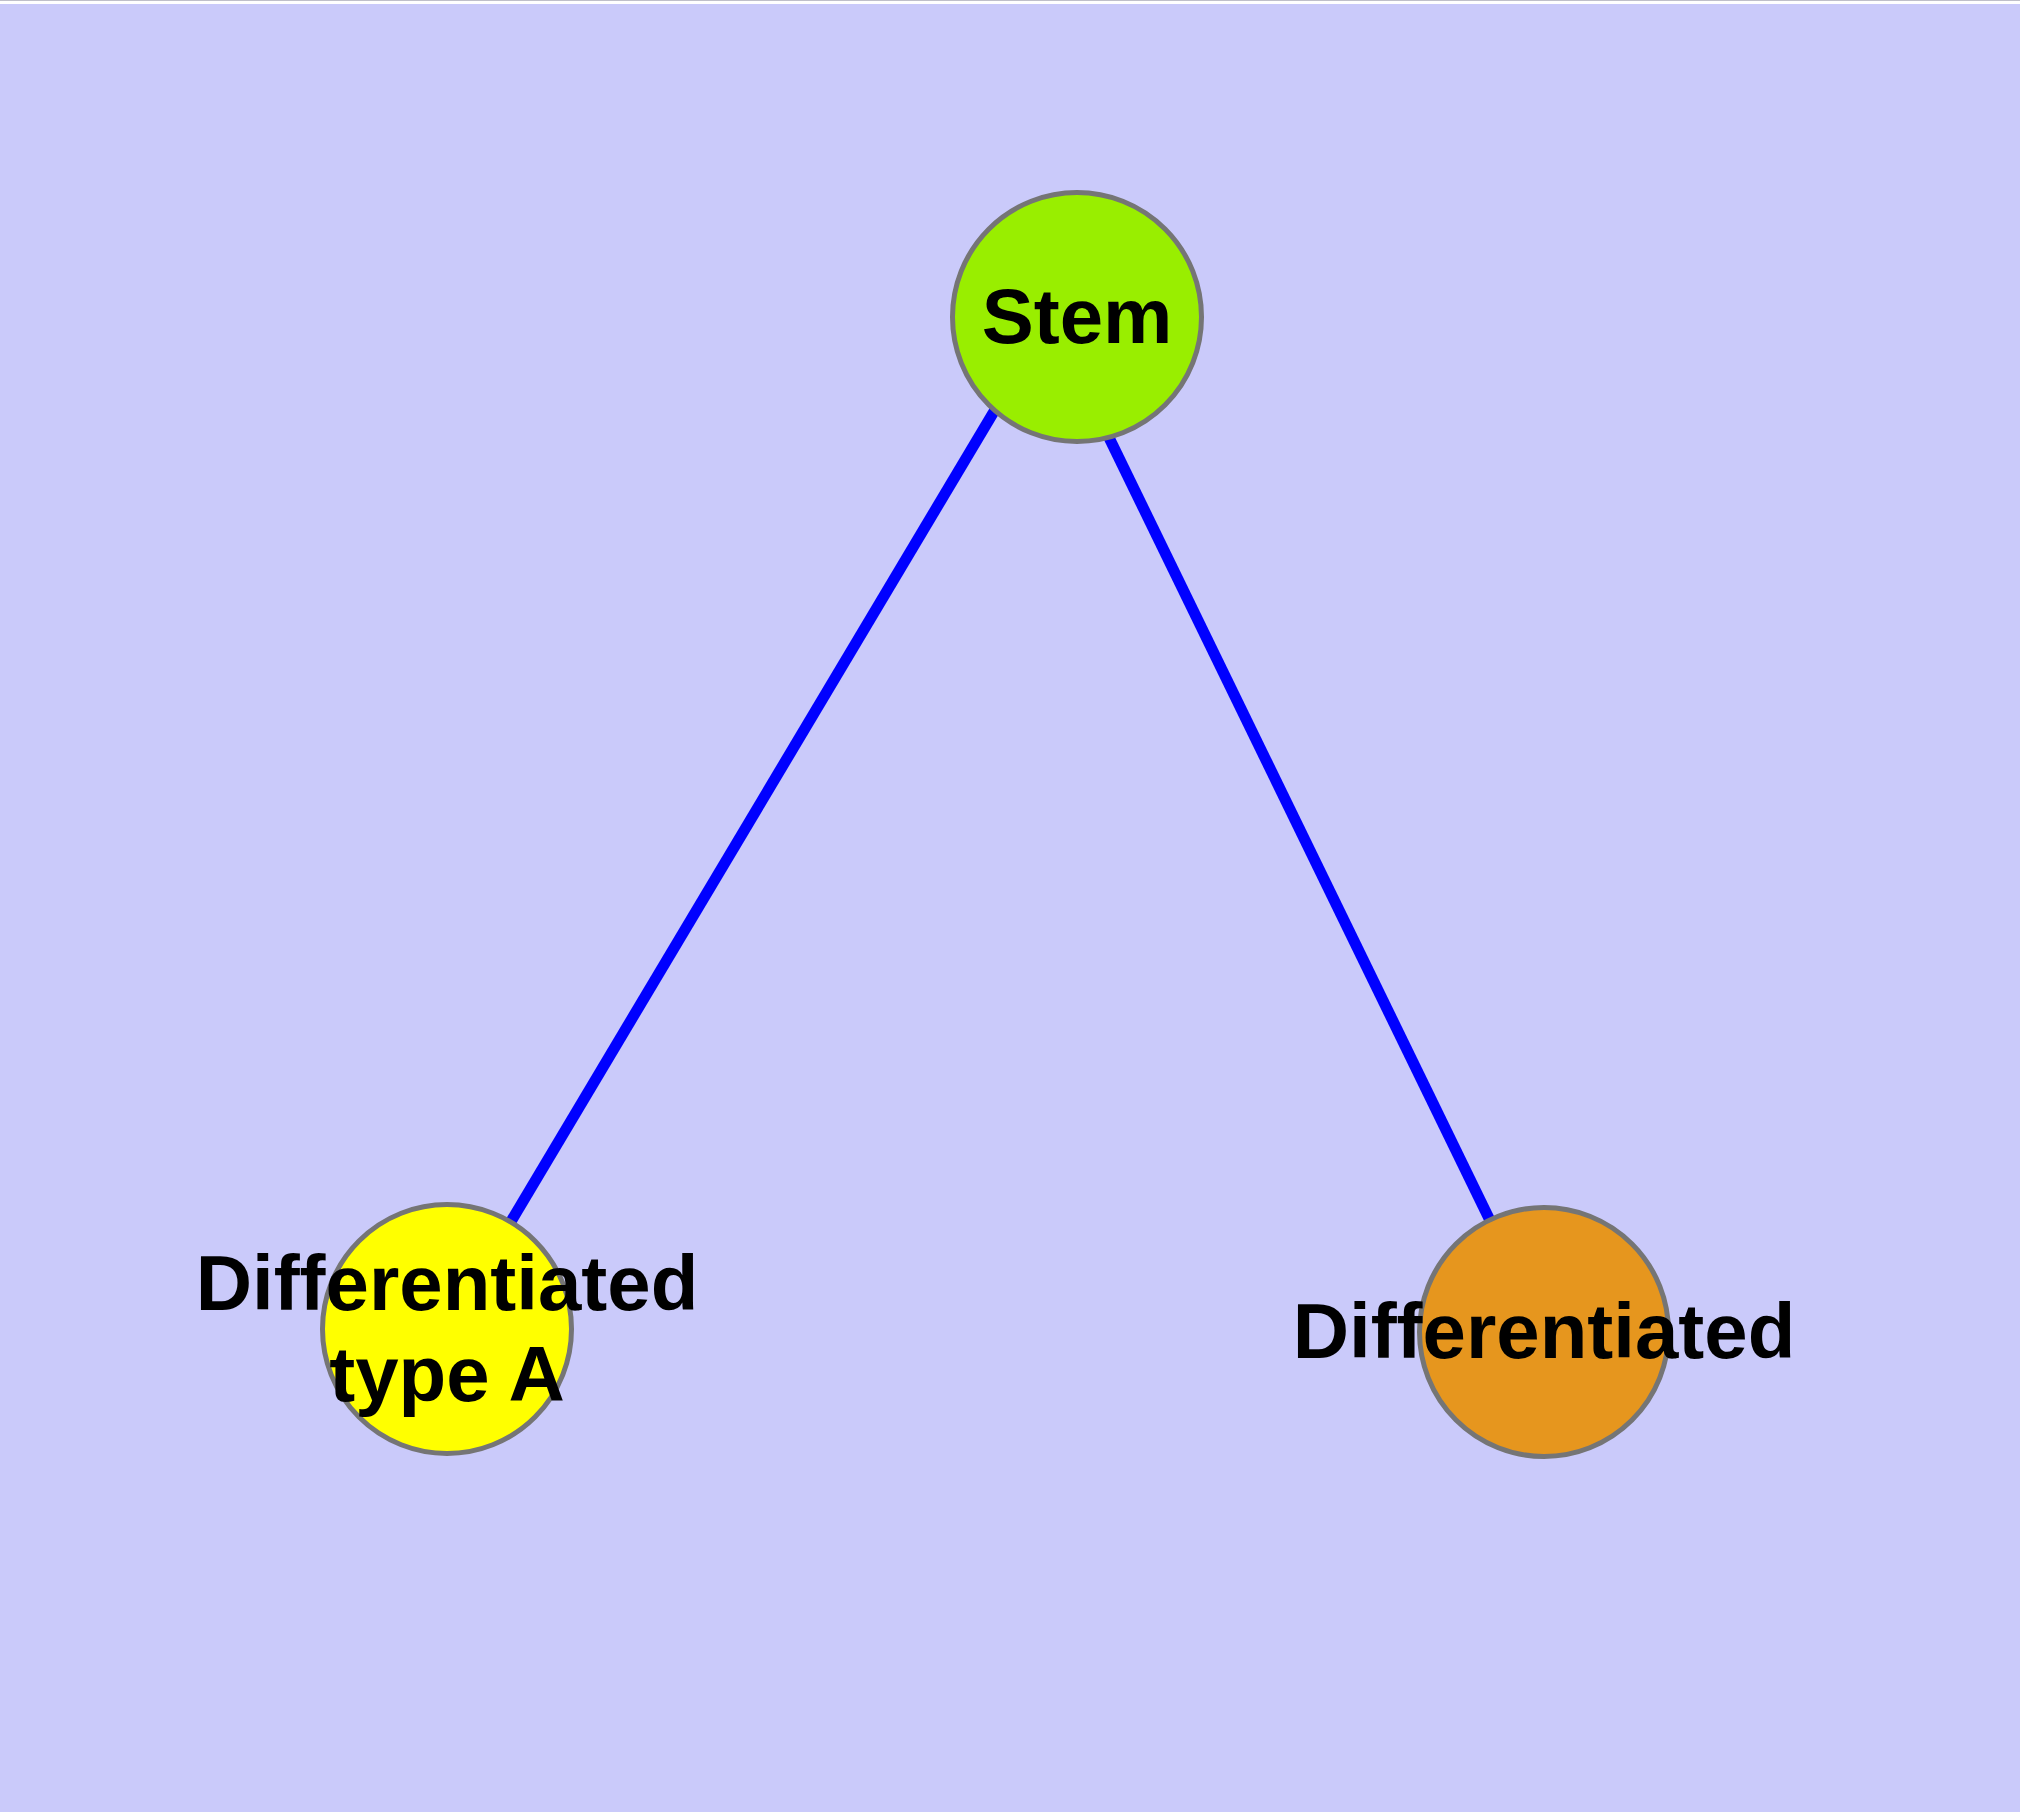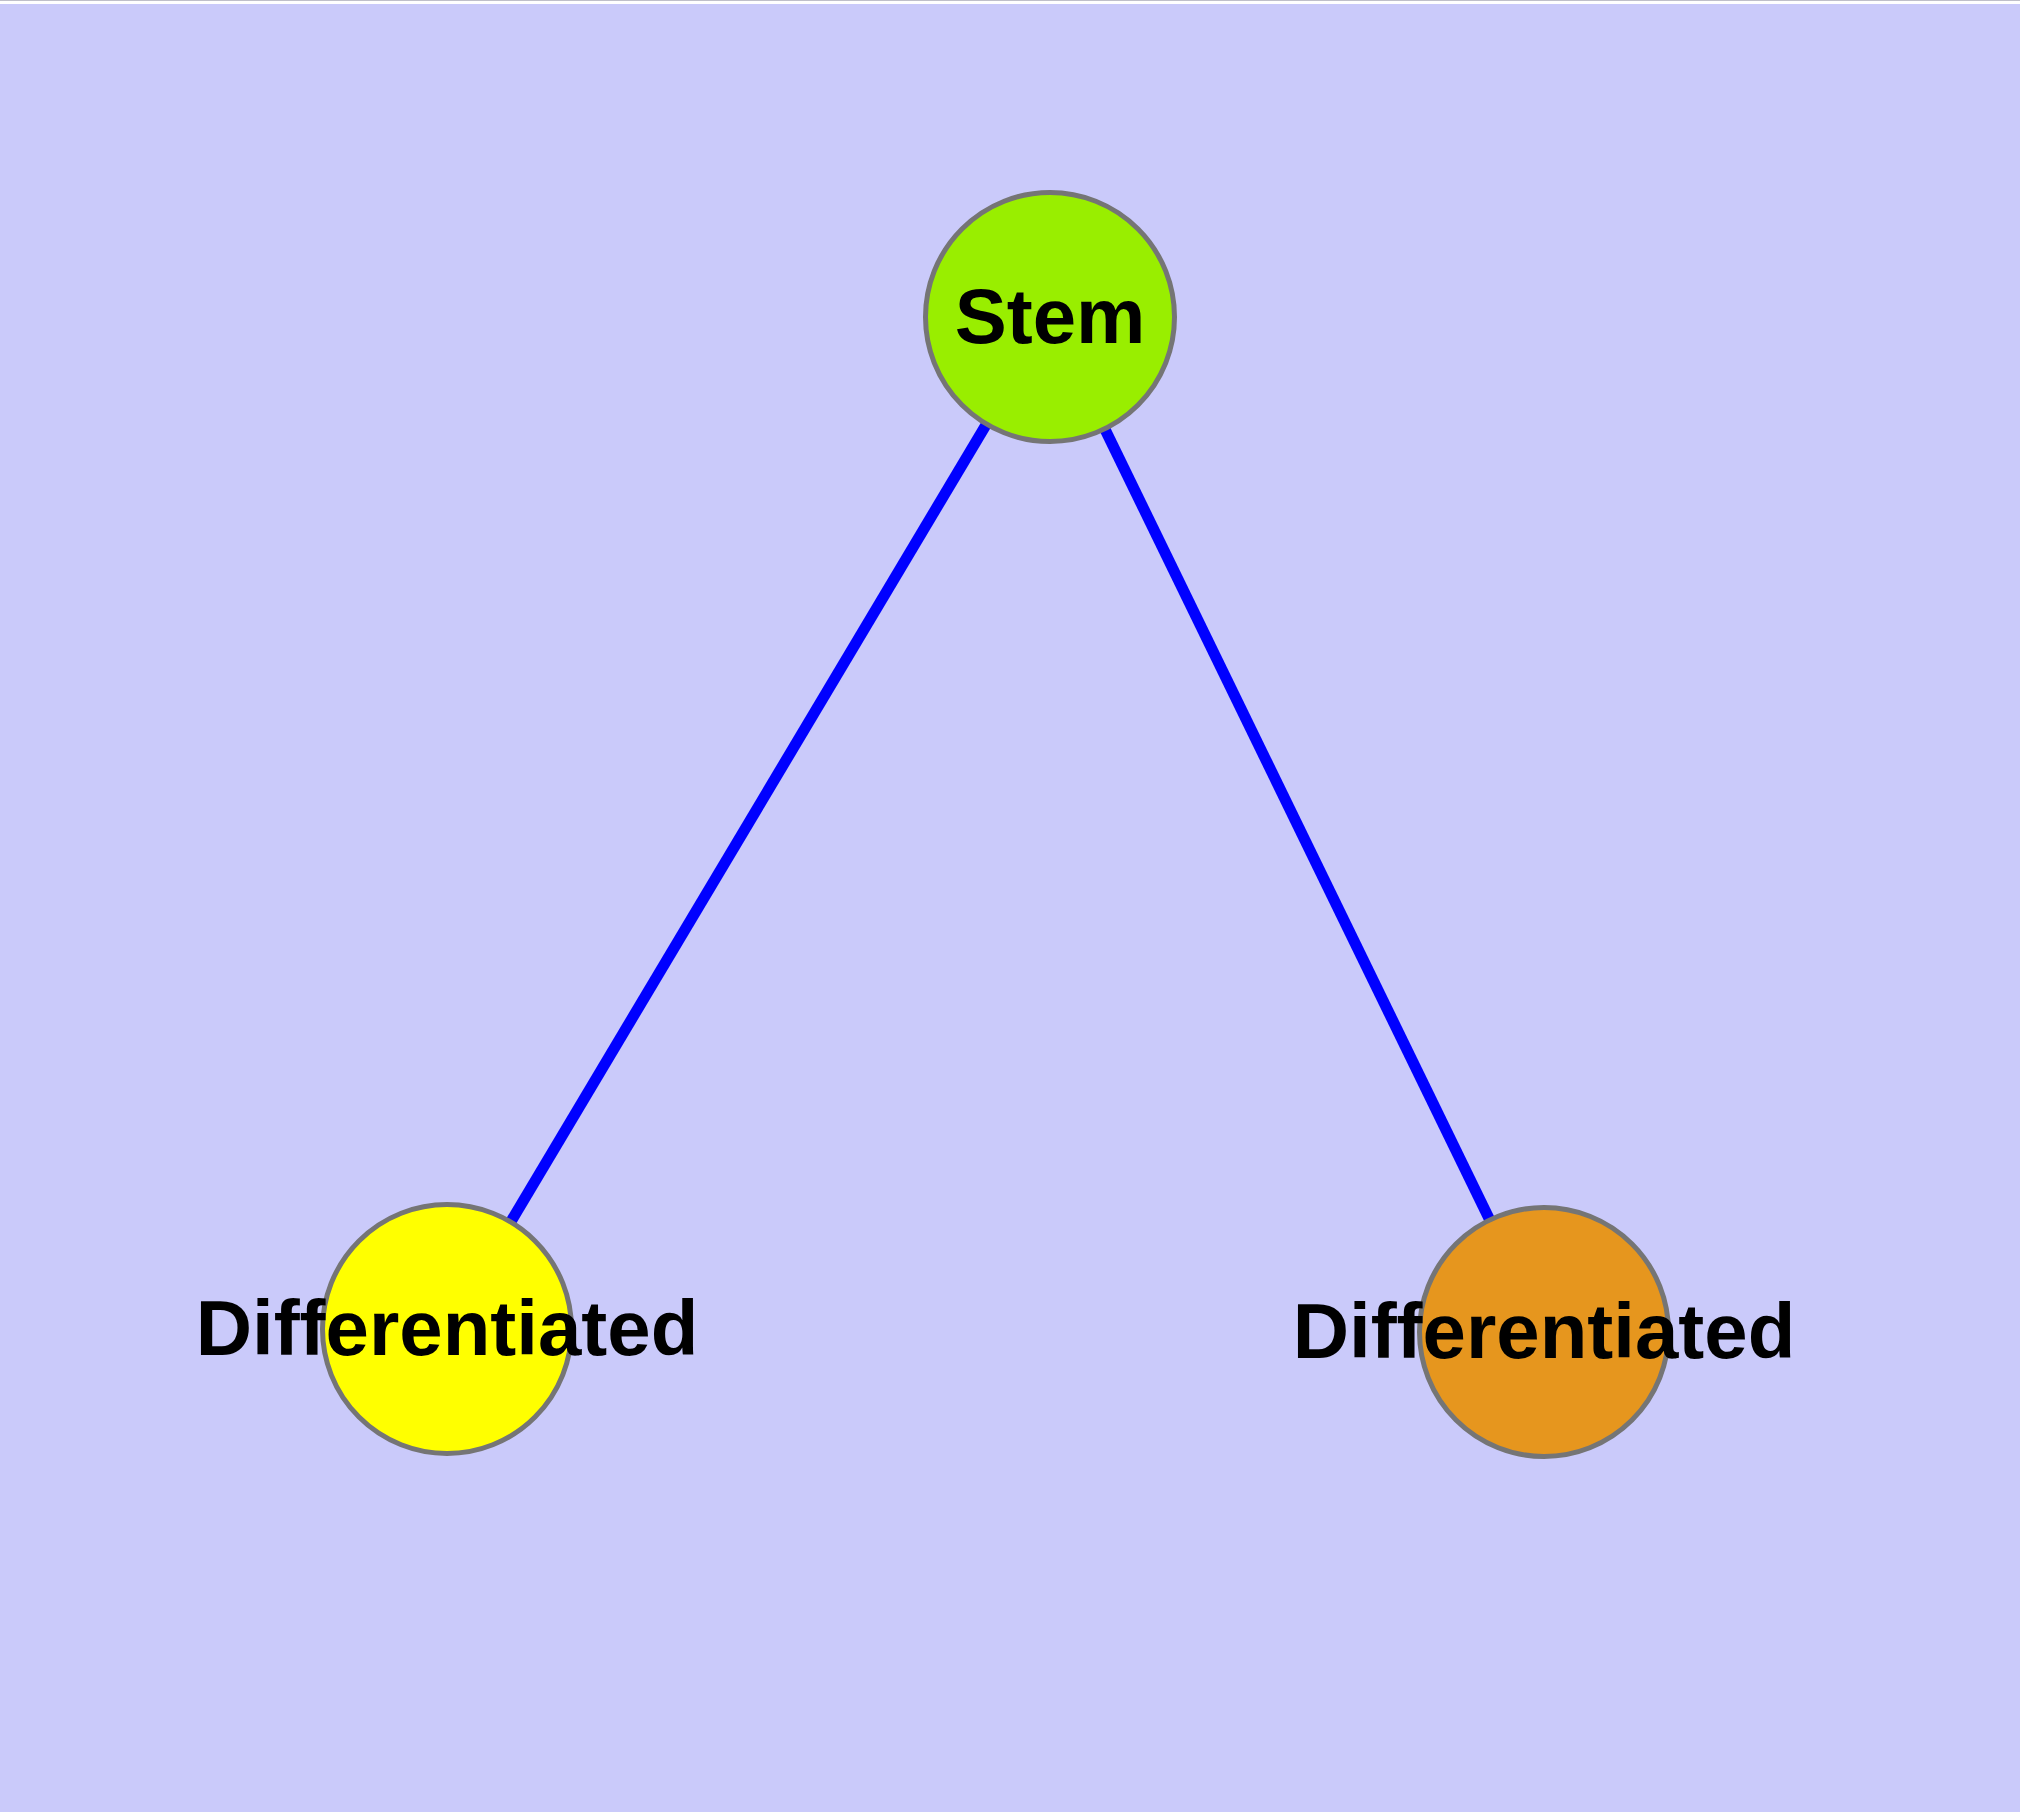--- a/index.html
+++ b/index.html
@@ -38,21 +38,21 @@
   }
   .node {
     position: absolute;
     width: 254px;
     height: 254px;
     box-sizing: border-box;
     border: 5.1px solid #757575;
     border-radius: 50%;
     z-index: 2;
   }
-  .node-stem { left: 923px; top: 190px;  background: #99EE00; }
+  .node-stem { left: 950px; top: 190px;  background: #99EE00; }
   .node-a    { left: 320px;  top: 1202px; background: #FFFF00; }
   .node-b    { left: 1417px; top: 1205px; background: #E6961E; }
   .node-label {
     position: absolute;
     left: 50%; top: 50%;
     transform: translate(-50%, -50%);
     white-space: nowrap;
     text-align: center;
     font-weight: bold;
     font-size: 78px;
@@ -74,20 +74,21 @@
 
   <div class="node node-stem">
     <div class="node-label">
       <div>Stem</div>
     </div>
   </div>
 
   <div class="node node-a">
     <div class="node-label">
       <div>Differentiated</div>
+      <div>type A</div>
     </div>
   </div>
 
   <div class="node node-b">
     <div class="node-label">
       <div>Differentiated</div>
     </div>
   </div>
 
 </div>

